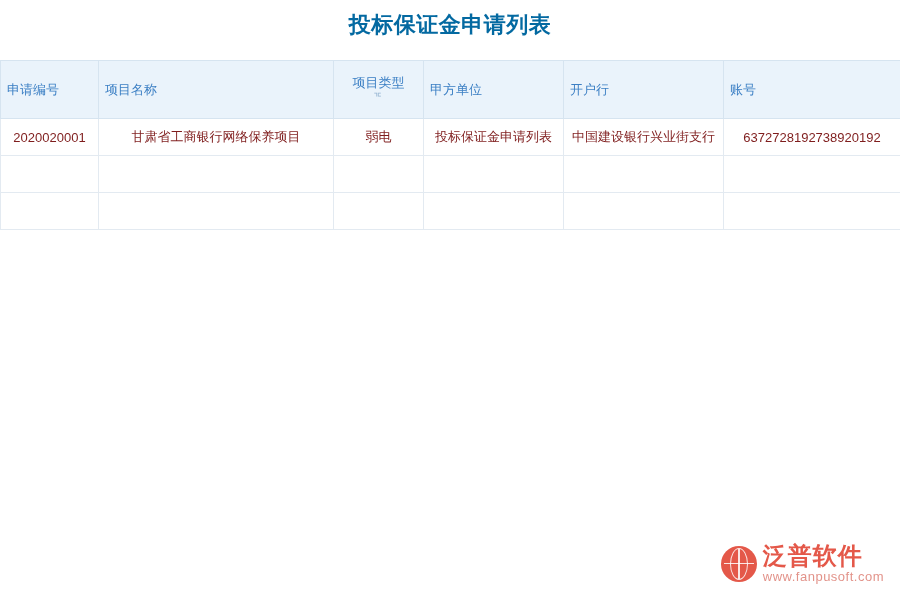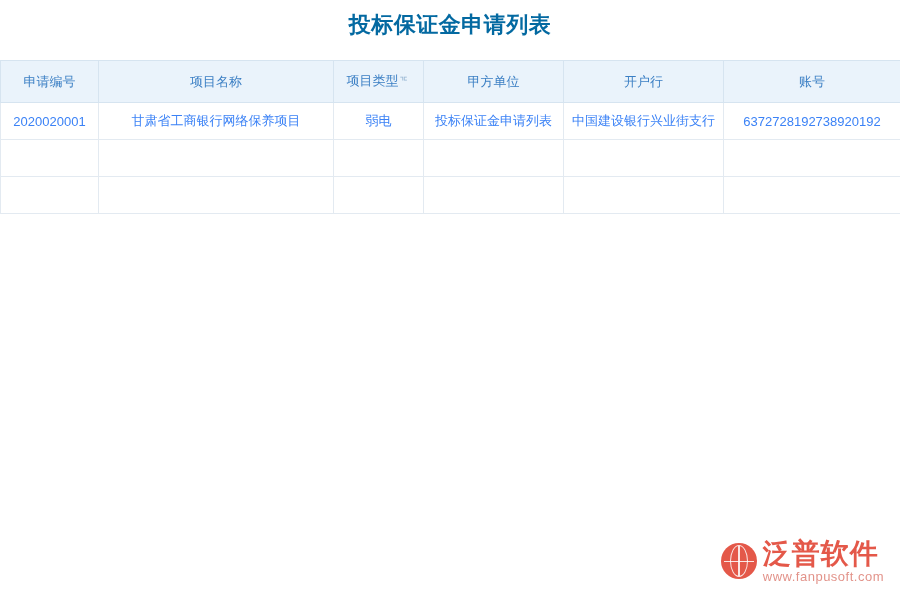--- a/index.html
+++ b/index.html
@@ -26,38 +26,38 @@
   table.grid {
     width: 900px;
     border-collapse: collapse;
     table-layout: fixed;
   }
   table.grid th {
     background: #eaf3fb;
     color: #3b7fc4;
     font-size: 13px;
     font-weight: normal;
-    height: 42px;
+    height: 58px;
     border: 1px solid #d6e4f0;
     border-left: none;
     border-right: 1px solid #d6e4f0;
-    text-align: center;
+    text-align: left;
     vertical-align: middle;
     padding: 0 6px;
     box-sizing: border-box;
   }
   table.grid th:first-child {
     border-left: 1px solid #d6e4f0;
   }
   table.grid td {
     height: 37px;
     border-bottom: 1px solid #e3eaf1;
     border-right: 1px solid #e3eaf1;
     font-size: 13px;
-    color: #3b82f6;
+    color: #7f1d1d;
     text-align: center;
     vertical-align: middle;
     padding: 0 6px;
     box-sizing: border-box;
     overflow: hidden;
     white-space: nowrap;
     text-overflow: ellipsis;
   }
   table.grid td:first-child {
     border-left: 1px solid #e3eaf1;
@@ -75,20 +75,21 @@
   td.name-cell {
     color: #2f8fd8;
     text-align: left;
     padding-left: 12px;
   }
   td.empty-cell {
     color: transparent;
   }
   .th-stack {
     display: flex;
+    flex-direction: column;
     align-items: center;
     justify-content: center;
     line-height: 1.25;
   }
   .th-sub {
     font-size: 11px;
     color: #9ab8d4;
     letter-spacing: 2px;
   }
   .watermark {
@@ -137,21 +138,21 @@
     border: 1.5px solid rgba(255,255,255,0.85);
     border-radius: 50%;
     box-sizing: border-box;
   }
   .wm-text {
     display: flex;
     flex-direction: column;
     line-height: 1.1;
   }
   .wm-title {
-    font-size: 28px;
+    font-size: 24px;
     font-weight: bold;
     color: #e24a3a;
     letter-spacing: 1px;
   }
   .wm-url {
     font-size: 13px;
     color: #e08a80;
     letter-spacing: 0.5px;
   }
 </style>

